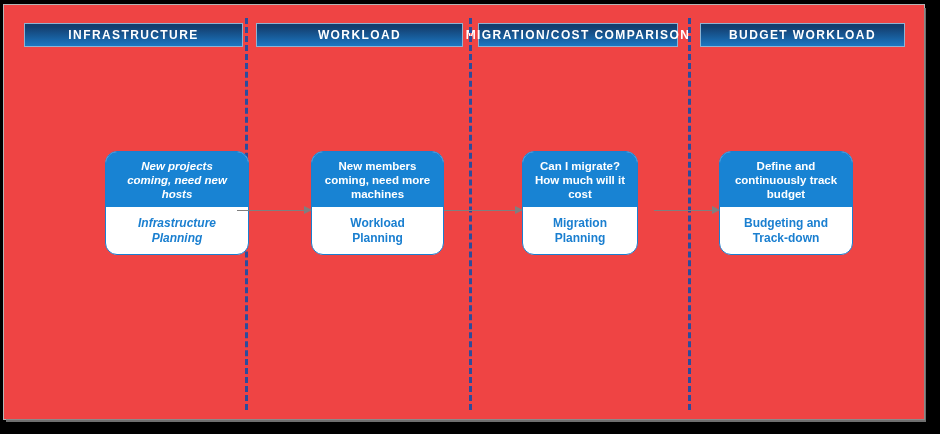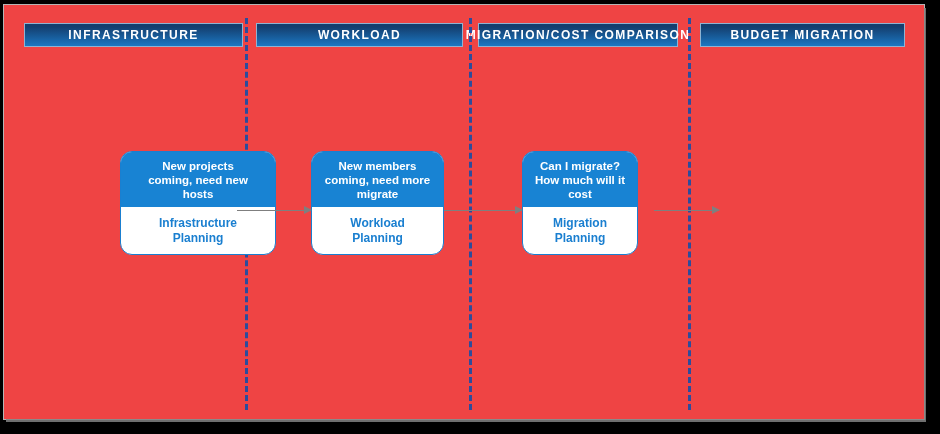--- a/index.html
+++ b/index.html
@@ -68,60 +68,71 @@
   }
 </style>
 </head>
 <body>
 
 <div class="slide">
 
   <div class="lane-header" style="left:20px;width:219px;">INFRASTRUCTURE</div>
   <div class="lane-header" style="left:252px;width:207px;">WORKLOAD</div>
   <div class="lane-header" style="left:474px;width:200px;">MIGRATION/COST COMPARISON</div>
-  <div class="lane-header" style="left:696px;width:205px;">BUDGET MIGRATION</div>
+  <div class="lane-header" style="left:696px;width:205px;">BUDGET WORKLOAD</div>
 
   <div class="lane-divider" style="left:241px;"></div>
   <div class="lane-divider" style="left:465px;"></div>
   <div class="lane-divider" style="left:684px;"></div>
 
-  <div class="card" style="left:116px;width:156px;">
+  <div class="card" style="left:101px;width:144px;font-style:italic;">
     <div class="card-top">
       <span class="prelines">New projects
 coming, need new
 hosts</span>
     </div>
     <div class="card-bottom">
       <span class="prelines">Infrastructure
 Planning</span>
     </div>
   </div>
 
   <div class="card" style="left:307px;width:133px;">
     <div class="card-top">
       <span class="prelines">New members
 coming, need more
-migrate</span>
+machines</span>
     </div>
     <div class="card-bottom">
       <span class="prelines">Workload
 Planning</span>
     </div>
   </div>
 
   <div class="card" style="left:518px;width:116px;">
     <div class="card-top">
       <span class="prelines">Can I migrate?
 How much will it
 cost</span>
     </div>
     <div class="card-bottom">
       <span class="prelines">Migration
 Planning</span>
     </div>
   </div>
 
+  <div class="card" style="left:715px;width:134px;">
+    <div class="card-top">
+      <span class="prelines">Define and
+continuously track
+budget</span>
+    </div>
+    <div class="card-bottom">
+      <span class="prelines">Budgeting and
+Track-down</span>
+    </div>
+  </div>
 
   <div class="arrow" style="left:233px;width:74px;"></div>
   <div class="arrow" style="left:440px;width:78px;"></div>
   <div class="arrow" style="left:650px;width:65px;"></div>
 
 </div>
 
 </body></html>

